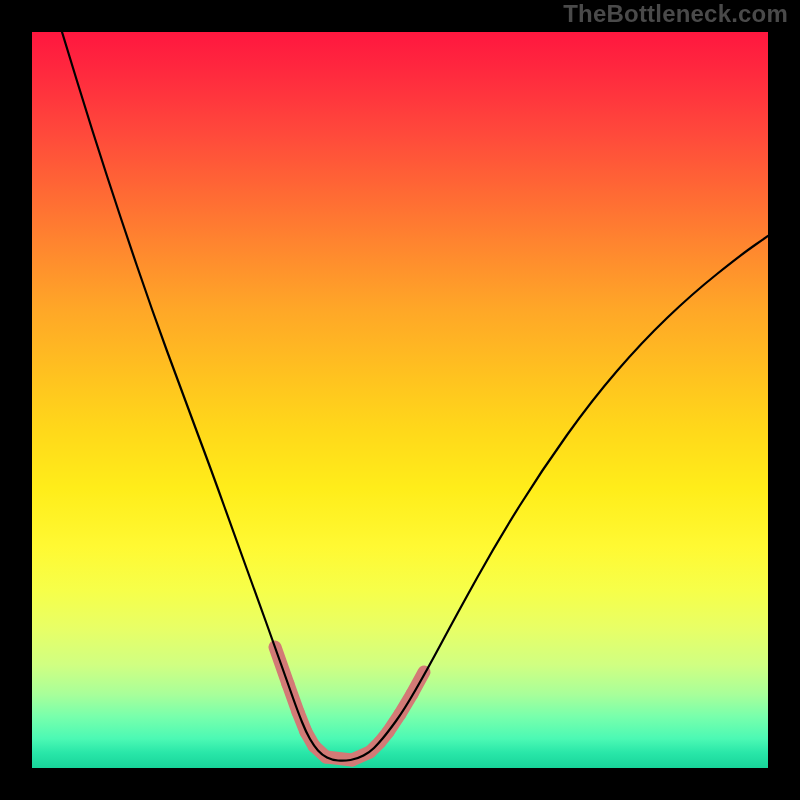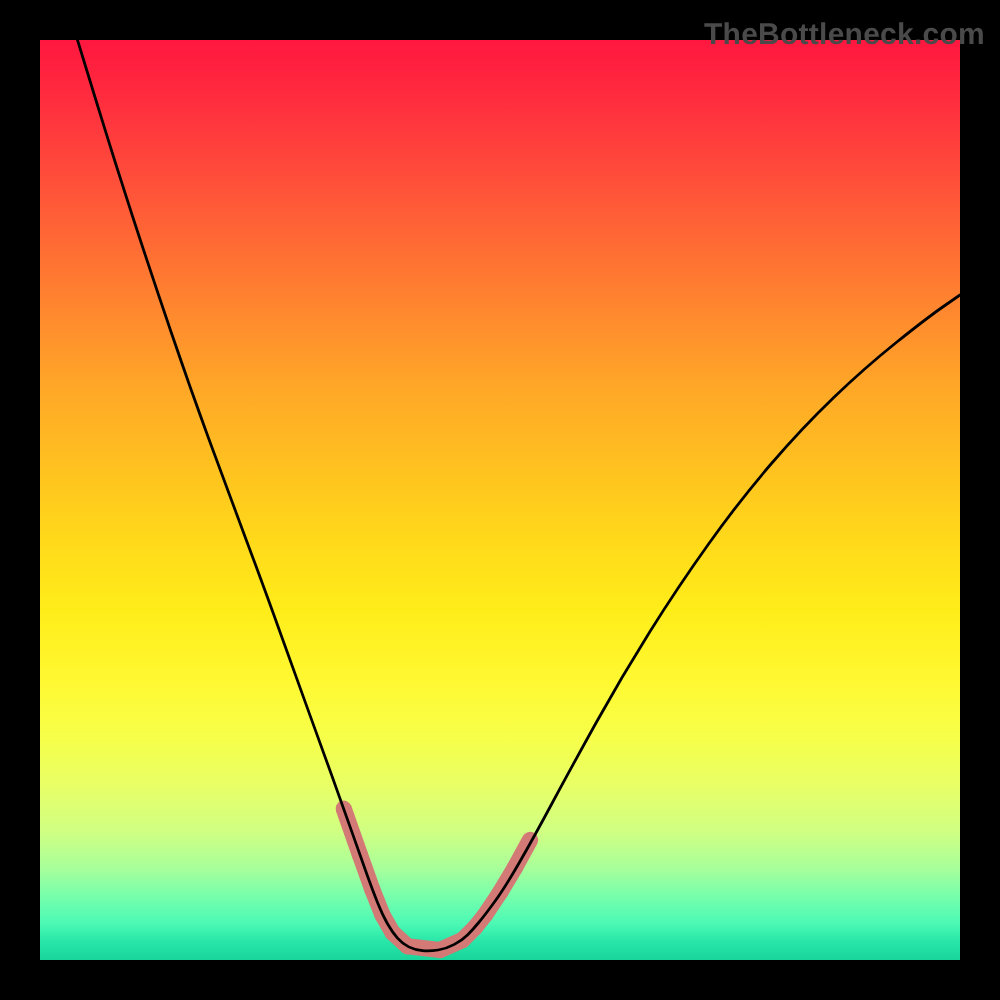--- a/index.html
+++ b/index.html
@@ -48,21 +48,21 @@
       #d0ff82 86%,
       #a8ff9a 90%,
       #78ffac 93%,
       #4cf9b4 96%,
       #28e6a8 98%,
       #18d49a 100%
     );
   }
   .watermark {
     position: absolute;
-    top: 14px;
+    top: 0;
     right: 12px;
     color: #4a4a4a;
     font-size: 24px;
     font-weight: 600;
     letter-spacing: 0.2px;
     user-select: none;
   }
   svg.curve {
     position: absolute;
     inset: 0;

